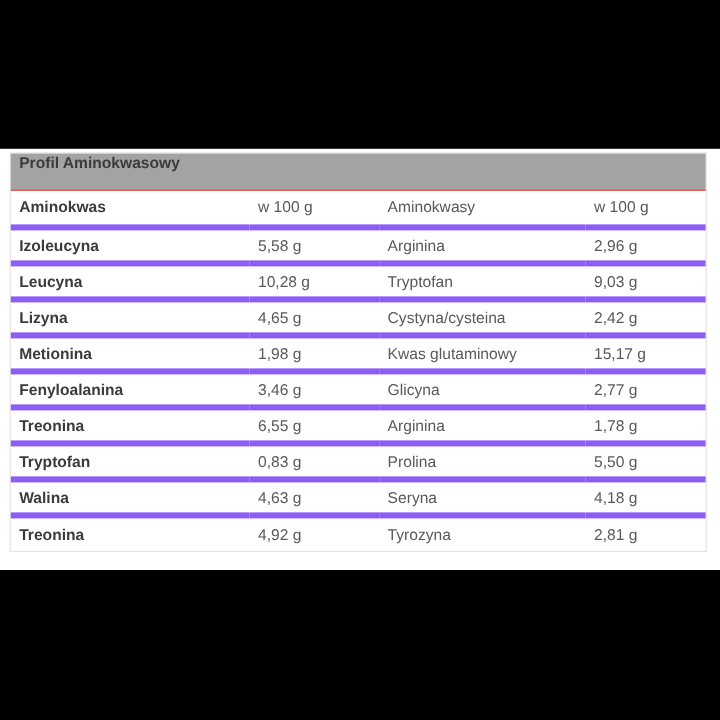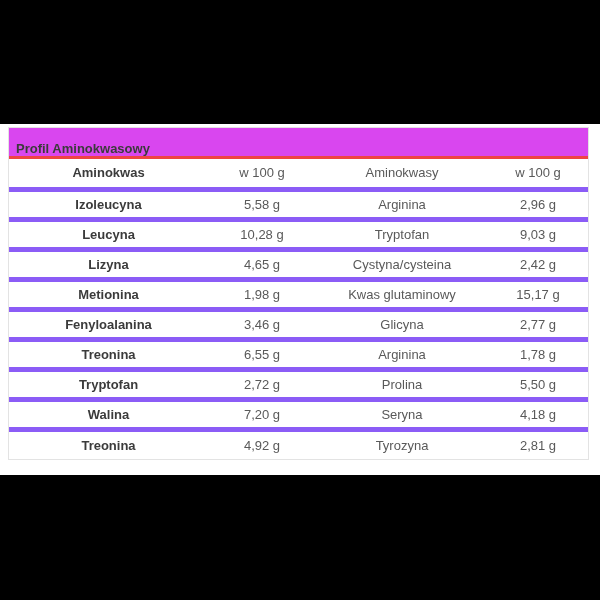--- a/index.html
+++ b/index.html
@@ -23,24 +23,24 @@
   .panel {
     position: absolute;
     top: 3px;
     left: 8px;
     width: 581px;
     background: #ffffff;
     border: 1px solid #e3e3e3;
   }
   .panel-header {
     height: 31px;
-    background: #d946ef;
-    border-bottom: 3px solid #ef4444;
+    background: #a3a3a3;
+    border-bottom: 1px solid #ef4444;
     display: flex;
-    align-items: flex-end;
+    align-items: flex-start;
     padding: 0 7px;
   }
   .panel-title {
     font-size: 13px;
     font-weight: bold;
     color: #3b3b3b;
   }
   table.amino-table {
     width: 100%;
     border-collapse: collapse;
@@ -48,21 +48,21 @@
     font-size: 13px;
   }
   .amino-table col.c1 { width: 199px; }
   .amino-table col.c2 { width: 108px; }
   .amino-table col.c3 { width: 172px; }
   .amino-table col.c4 { width: auto; }
   .amino-table th,
   .amino-table td {
     height: 30px;
     padding: 0 7px;
-    text-align: center;
+    text-align: left;
     vertical-align: middle;
     font-weight: normal;
     color: #595959;
     white-space: nowrap;
     overflow: hidden;
   }
   .amino-table th.strong,
   .amino-table td.strong {
     font-weight: bold;
     color: #3b3b3b;
@@ -126,27 +126,27 @@
     <td>2,77 g</td>
   </tr>
           <tr>
     <td class="strong">Treonina</td>
     <td>6,55 g</td>
     <td>Arginina</td>
     <td>1,78 g</td>
   </tr>
           <tr>
     <td class="strong">Tryptofan</td>
-    <td>2,72 g</td>
+    <td>0,83 g</td>
     <td>Prolina</td>
     <td>5,50 g</td>
   </tr>
           <tr>
     <td class="strong">Walina</td>
-    <td>7,20 g</td>
+    <td>4,63 g</td>
     <td>Seryna</td>
     <td>4,18 g</td>
   </tr>
           <tr>
     <td class="strong">Treonina</td>
     <td>4,92 g</td>
     <td>Tyrozyna</td>
     <td>2,81 g</td>
   </tr>
         </tbody>

